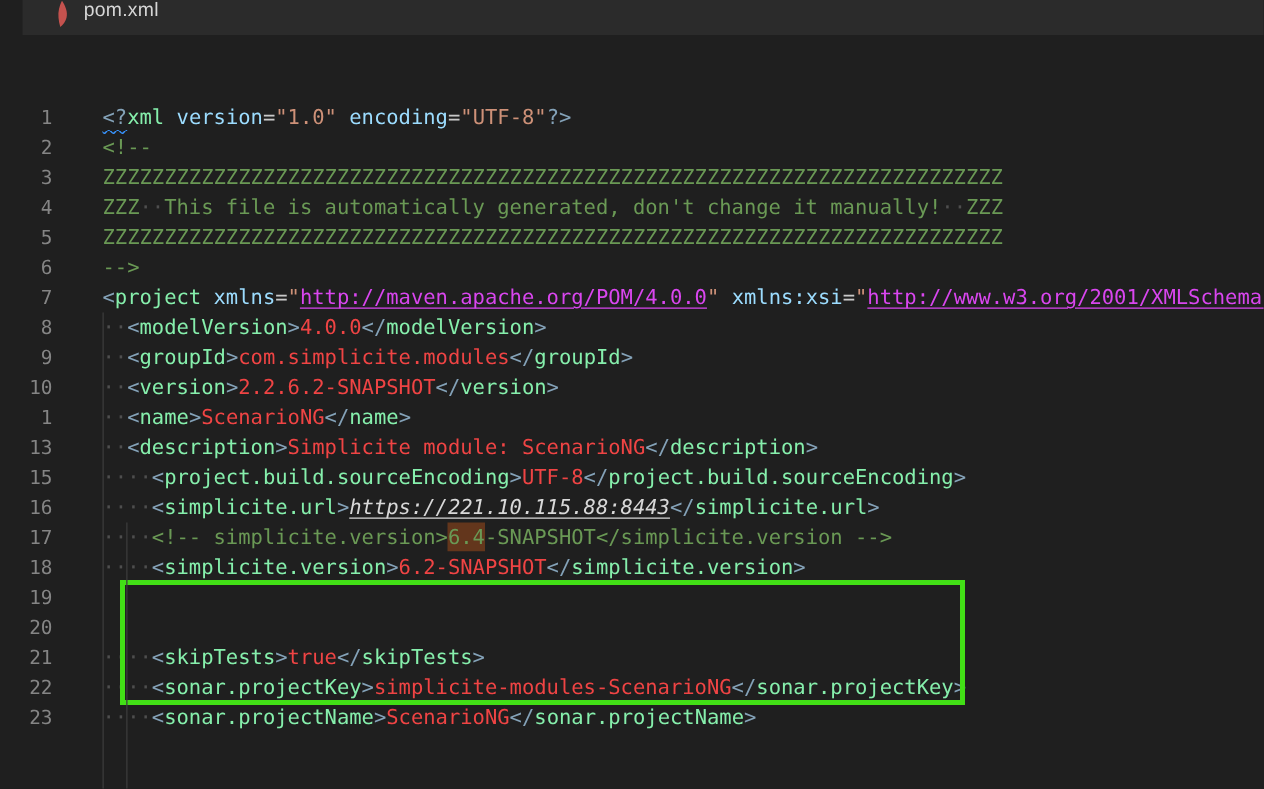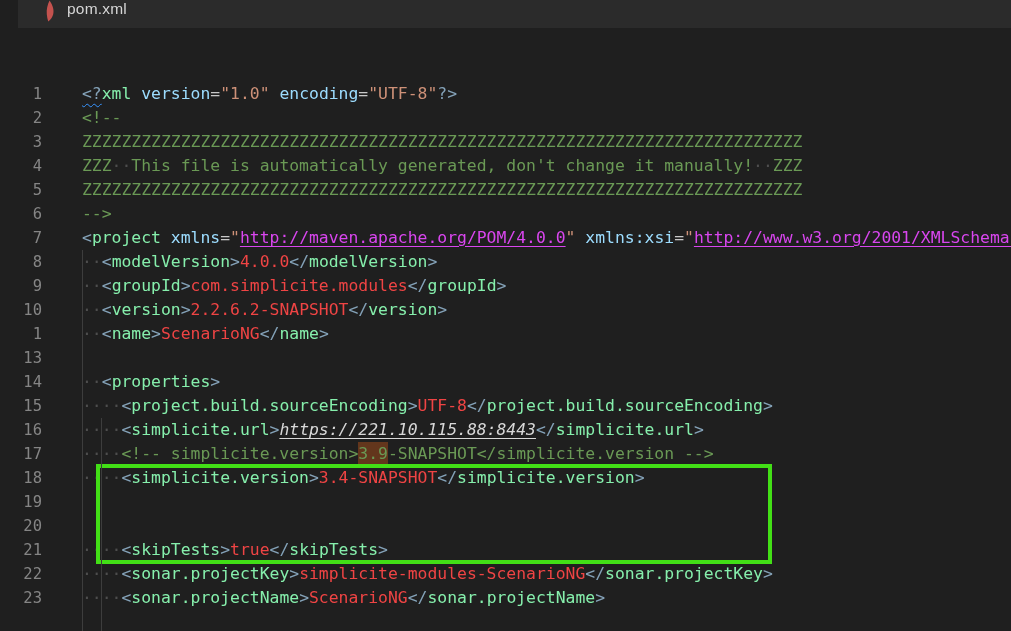--- a/index.html
+++ b/index.html
@@ -60,26 +60,25 @@
       <div class="line"><div class="num">2</div><div class="content"><span class="seg-c">&lt;!--</span></div></div>
       <div class="line"><div class="num">3</div><div class="content"><span class="seg-c">ZZZZZZZZZZZZZZZZZZZZZZZZZZZZZZZZZZZZZZZZZZZZZZZZZZZZZZZZZZZZZZZZZZZZZZZZZ</span></div></div>
       <div class="line"><div class="num">4</div><div class="content"><span class="seg-c">ZZZ</span><span class="seg-d">··</span><span class="seg-c">This file is automatically generated, don't change it manually!</span><span class="seg-d">··</span><span class="seg-c">ZZZ</span></div></div>
       <div class="line"><div class="num">5</div><div class="content"><span class="seg-c">ZZZZZZZZZZZZZZZZZZZZZZZZZZZZZZZZZZZZZZZZZZZZZZZZZZZZZZZZZZZZZZZZZZZZZZZZZ</span></div></div>
       <div class="line"><div class="num">6</div><div class="content"><span class="seg-c">--&gt;</span></div></div>
       <div class="line"><div class="num">7</div><div class="content"><span class="seg-p">&lt;</span><span class="seg-t">project</span><span class="seg-w"> </span><span class="seg-a">xmlns</span><span class="seg-o">=</span><span class="seg-s">"</span><span class="seg-su">http://maven.apache.org/POM/4.0.0</span><span class="seg-s">"</span><span class="seg-w"> </span><span class="seg-a">xmlns:xsi</span><span class="seg-o">=</span><span class="seg-s">"</span><span class="seg-su">http://www.w3.org/2001/XMLSchema-instance</span></div></div>
       <div class="line"><div class="num">8</div><div class="content"><span class="seg-d">··</span><span class="seg-p">&lt;</span><span class="seg-t">modelVersion</span><span class="seg-p">&gt;</span><span class="seg-w">4.0.0</span><span class="seg-p">&lt;/</span><span class="seg-t">modelVersion</span><span class="seg-p">&gt;</span></div></div>
       <div class="line"><div class="num">9</div><div class="content"><span class="seg-d">··</span><span class="seg-p">&lt;</span><span class="seg-t">groupId</span><span class="seg-p">&gt;</span><span class="seg-w">com.simplicite.modules</span><span class="seg-p">&lt;/</span><span class="seg-t">groupId</span><span class="seg-p">&gt;</span></div></div>
       <div class="line"><div class="num">10</div><div class="content"><span class="seg-d">··</span><span class="seg-p">&lt;</span><span class="seg-t">version</span><span class="seg-p">&gt;</span><span class="seg-w">2.2.6.2-SNAPSHOT</span><span class="seg-p">&lt;/</span><span class="seg-t">version</span><span class="seg-p">&gt;</span></div></div>
       <div class="line"><div class="num">1</div><div class="content"><span class="seg-d">··</span><span class="seg-p">&lt;</span><span class="seg-t">name</span><span class="seg-p">&gt;</span><span class="seg-w">ScenarioNG</span><span class="seg-p">&lt;/</span><span class="seg-t">name</span><span class="seg-p">&gt;</span></div></div>
-      <div class="line"><div class="num">13</div></div>
-      <div class="line"><div class="num">14</div><div class="content"><span class="seg-d">··</span><span class="seg-p">&lt;</span><span class="seg-t">properties</span><span class="seg-p">&gt;</span></div></div>
+      <div class="line"><div class="num">13</div><div class="content"><span class="seg-d">··</span><span class="seg-p">&lt;</span><span class="seg-t">description</span><span class="seg-p">&gt;</span><span class="seg-w">Simplicite module: ScenarioNG</span><span class="seg-p">&lt;/</span><span class="seg-t">description</span><span class="seg-p">&gt;</span></div></div>
       <div class="line"><div class="num">15</div><div class="content"><span class="seg-d">····</span><span class="seg-p">&lt;</span><span class="seg-t">project.build.sourceEncoding</span><span class="seg-p">&gt;</span><span class="seg-w">UTF-8</span><span class="seg-p">&lt;/</span><span class="seg-t">project.build.sourceEncoding</span><span class="seg-p">&gt;</span></div></div>
       <div class="line"><div class="num">16</div><div class="content"><span class="seg-d">····</span><span class="seg-p">&lt;</span><span class="seg-t">simplicite.url</span><span class="seg-p">&gt;</span><span class="seg-wu">https://221.10.115.88:8443</span><span class="seg-p">&lt;/</span><span class="seg-t">simplicite.url</span><span class="seg-p">&gt;</span></div></div>
-      <div class="line"><div class="num">17</div><div class="content"><span class="seg-d">····</span><span class="seg-c">&lt;!-- simplicite.version&gt;</span><span class="seg-ch">3.9</span><span class="seg-c">-SNAPSHOT&lt;/simplicite.version --&gt;</span></div></div>
-      <div class="line"><div class="num">18</div><div class="content"><span class="seg-d">····</span><span class="seg-p">&lt;</span><span class="seg-t">simplicite.version</span><span class="seg-p">&gt;</span><span class="seg-w">3.4-SNAPSHOT</span><span class="seg-p">&lt;/</span><span class="seg-t">simplicite.version</span><span class="seg-p">&gt;</span></div></div>
+      <div class="line"><div class="num">17</div><div class="content"><span class="seg-d">····</span><span class="seg-c">&lt;!-- simplicite.version&gt;</span><span class="seg-ch">6.4</span><span class="seg-c">-SNAPSHOT&lt;/simplicite.version --&gt;</span></div></div>
+      <div class="line"><div class="num">18</div><div class="content"><span class="seg-d">····</span><span class="seg-p">&lt;</span><span class="seg-t">simplicite.version</span><span class="seg-p">&gt;</span><span class="seg-w">6.2-SNAPSHOT</span><span class="seg-p">&lt;/</span><span class="seg-t">simplicite.version</span><span class="seg-p">&gt;</span></div></div>
       <div class="line"><div class="num">19</div></div>
       <div class="line"><div class="num">20</div></div>
       <div class="line"><div class="num">21</div><div class="content"><span class="seg-d">····</span><span class="seg-p">&lt;</span><span class="seg-t">skipTests</span><span class="seg-p">&gt;</span><span class="seg-w">true</span><span class="seg-p">&lt;/</span><span class="seg-t">skipTests</span><span class="seg-p">&gt;</span></div></div>
       <div class="line"><div class="num">22</div><div class="content"><span class="seg-d">····</span><span class="seg-p">&lt;</span><span class="seg-t">sonar.projectKey</span><span class="seg-p">&gt;</span><span class="seg-w">simplicite-modules-ScenarioNG</span><span class="seg-p">&lt;/</span><span class="seg-t">sonar.projectKey</span><span class="seg-p">&gt;</span></div></div>
       <div class="line"><div class="num">23</div><div class="content"><span class="seg-d">····</span><span class="seg-p">&lt;</span><span class="seg-t">sonar.projectName</span><span class="seg-p">&gt;</span><span class="seg-w">ScenarioNG</span><span class="seg-p">&lt;/</span><span class="seg-t">sonar.projectName</span><span class="seg-p">&gt;</span></div></div>
     </div>
   <div class="annotation-box" style="left: 96px; width: 676px; top: 436px; height: 100px; border-color: rgb(66, 223, 22);"></div>
 <div class="indent-guide" style="left: 81.5px; top: 222px; height: 384px;"></div>
     <div class="indent-guide" style="left: 101.258px; top: 390px; height: 216px;"></div>
   </div>

